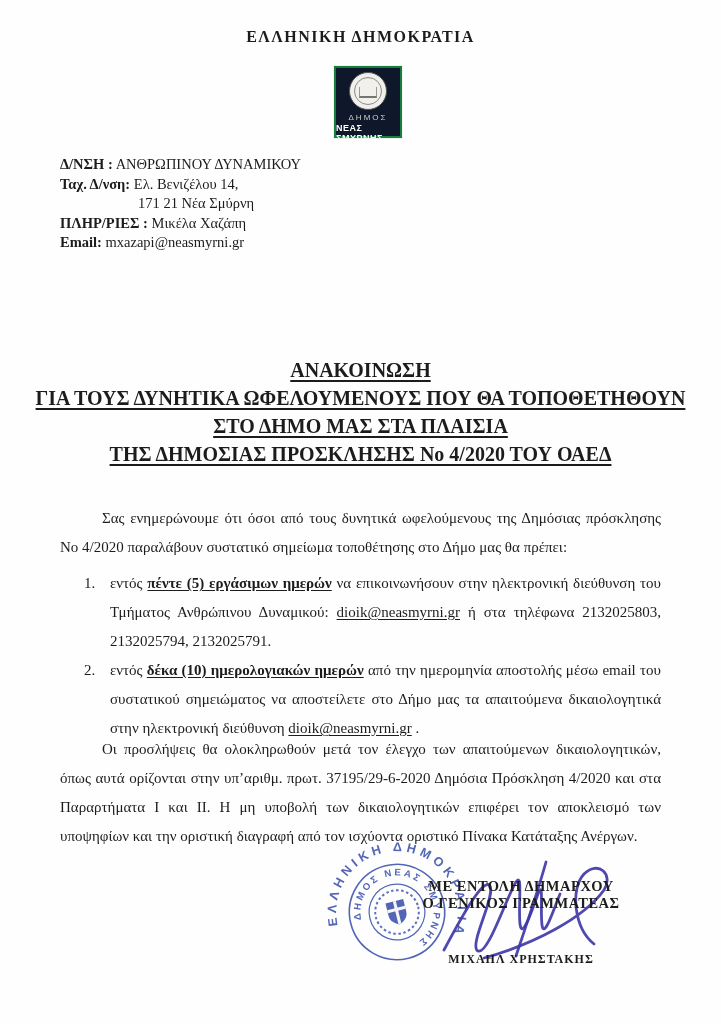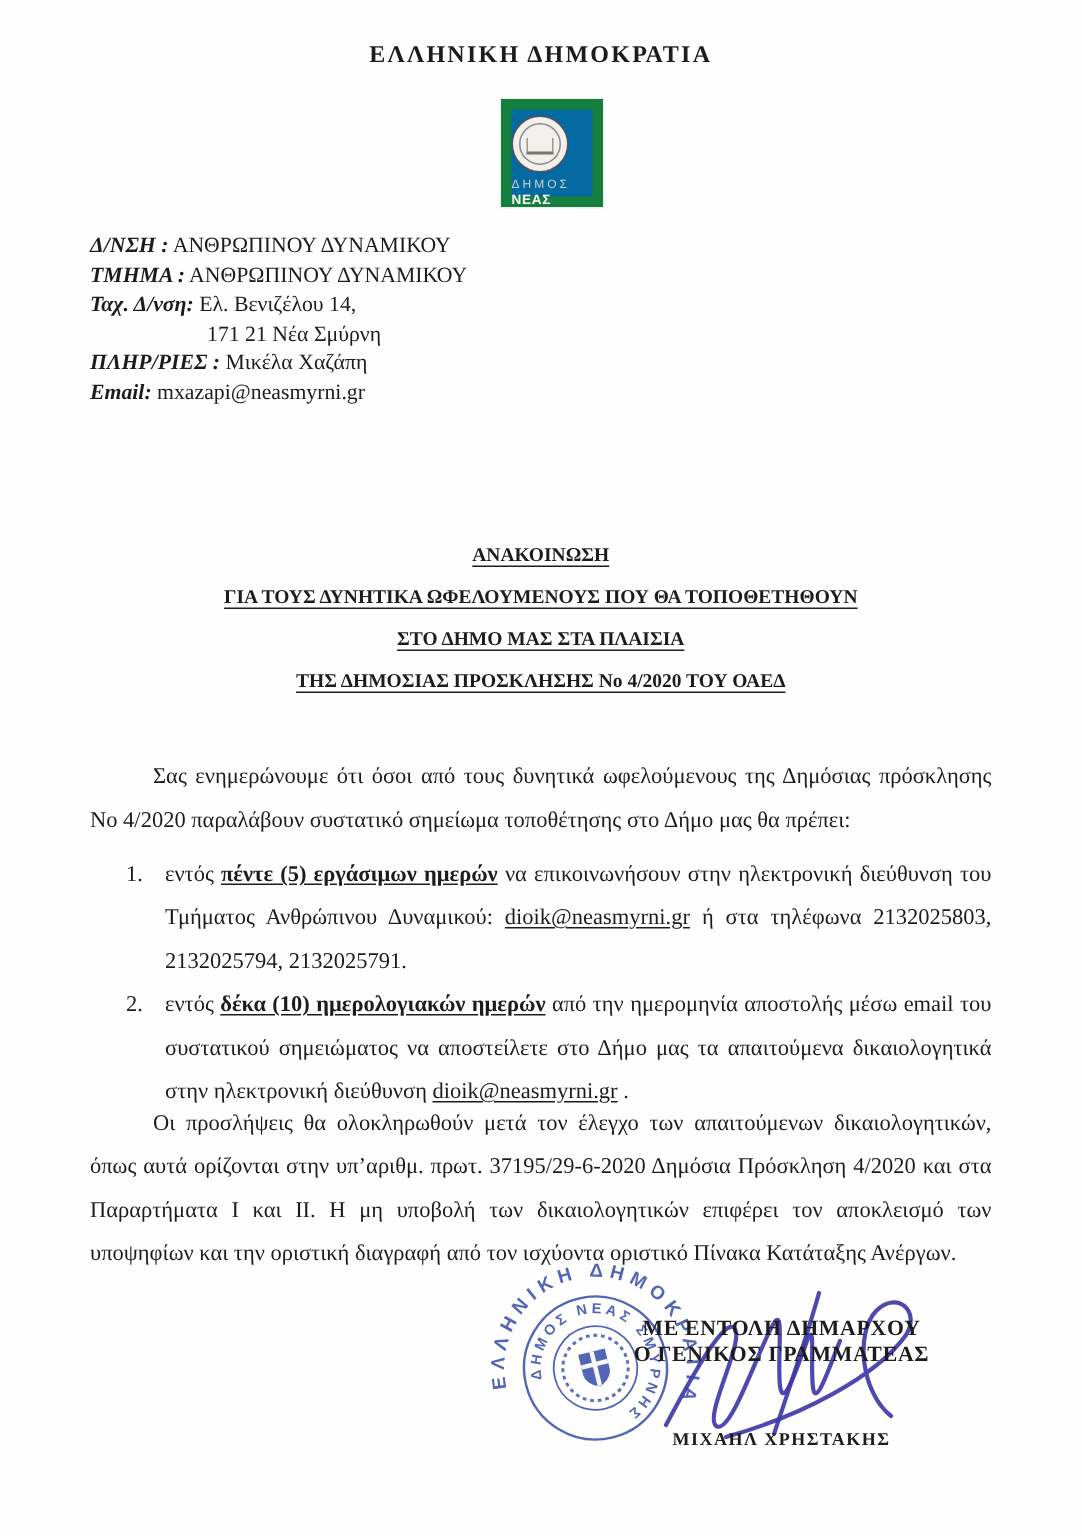--- a/index.html
+++ b/index.html
@@ -23,26 +23,26 @@
     font-weight: bold;
     font-size: 16px;
     letter-spacing: 1.5px;
   }
 
   
   .logo {
     position: absolute;
     left: 334px; top: 66px;
     width: 68px; height: 72px;
-    background: #0369a1;
-    border: 7px solid #15803d;
+    background: #0f172a;
+    border: 2px solid #15803d;
     outline: 1px solid #f0f0f0;
     display: flex;
     flex-direction: column;
-    align-items: flex-start;
+    align-items: center;
     padding-top: 4px;
   }
   .logo-seal {
     width: 38px; height: 38px;
     border-radius: 50%;
     background: #f2f0ec;
     border: 1px solid #555;
     position: relative;
     flex: 0 0 auto;
   }
@@ -79,31 +79,31 @@
   }
 
   
   .contact {
     position: absolute;
     left: 60px; top: 155px;
     font-size: 14.5px;
     line-height: 19.5px;
     white-space: nowrap;
   }
-  .contact .lbl { font-weight: bold; font-style: italic; }
+  .contact .lbl { font-weight: bold; }
   .contact .ind-1 { padding-left: 48px; }
   .contact .ind-2 { padding-left: 78px; }
 
   
   .doc-title {
     position: absolute;
     top: 356px; left: 30px; right: 30px;
     text-align: center;
     font-weight: bold;
-    font-size: 13px;
+    font-size: 20px;
     line-height: 28px;
     font-family: Liberation Serif, serif;
   }
   .doc-title .t-line { text-decoration: underline; text-underline-offset: 3px; }
 
   
   .body-text {
     position: absolute;
     left: 60px; top: 504px;
     width: 601px;
@@ -183,21 +183,20 @@
   <div class="header-title">ΕΛΛΗΝΙΚΗ ΔΗΜΟΚΡΑΤΙΑ</div>
 
   <div class="logo">
     <div class="logo-seal"></div>
     <div class="logo-text-1">ΔΗΜΟΣ</div>
     <div class="logo-text-2">ΝΕΑΣ ΣΜΥΡΝΗΣ</div>
   </div>
 
   <div class="contact">
     <div><span class="lbl">Δ/ΝΣΗ :</span><span> ΑΝΘΡΩΠΙΝΟΥ ΔΥΝΑΜΙΚΟΥ</span></div>
-    <div><span class="lbl">ΤΜΗΜΑ :</span><span> ΑΝΘΡΩΠΙΝΟΥ ΔΥΝΑΜΙΚΟΥ</span></div>
     <div><span class="lbl">Ταχ. Δ/νση:</span><span> Ελ. Βενιζέλου 14,</span></div>
     <div class="ind-2">171 21  Νέα Σμύρνη</div>
     <div><span class="lbl">ΠΛΗΡ/ΡΙΕΣ :</span><span>  Μικέλα Χαζάπη</span></div>
     <div><span class="lbl">Email:</span><span> mxazapi@neasmyrni.gr</span></div>
   </div>
 
   <div class="doc-title">
     <div><span class="t-line">ΑΝΑΚΟΙΝΩΣΗ</span></div>
     <div><span class="t-line">ΓΙΑ ΤΟΥΣ ΔΥΝΗΤΙΚΑ ΩΦΕΛΟΥΜΕΝΟΥΣ ΠΟΥ ΘΑ ΤΟΠΟΘΕΤΗΘΟΥΝ</span></div>
     <div><span class="t-line">ΣΤΟ ΔΗΜΟ ΜΑΣ ΣΤΑ ΠΛΑΙΣΙΑ</span></div>

